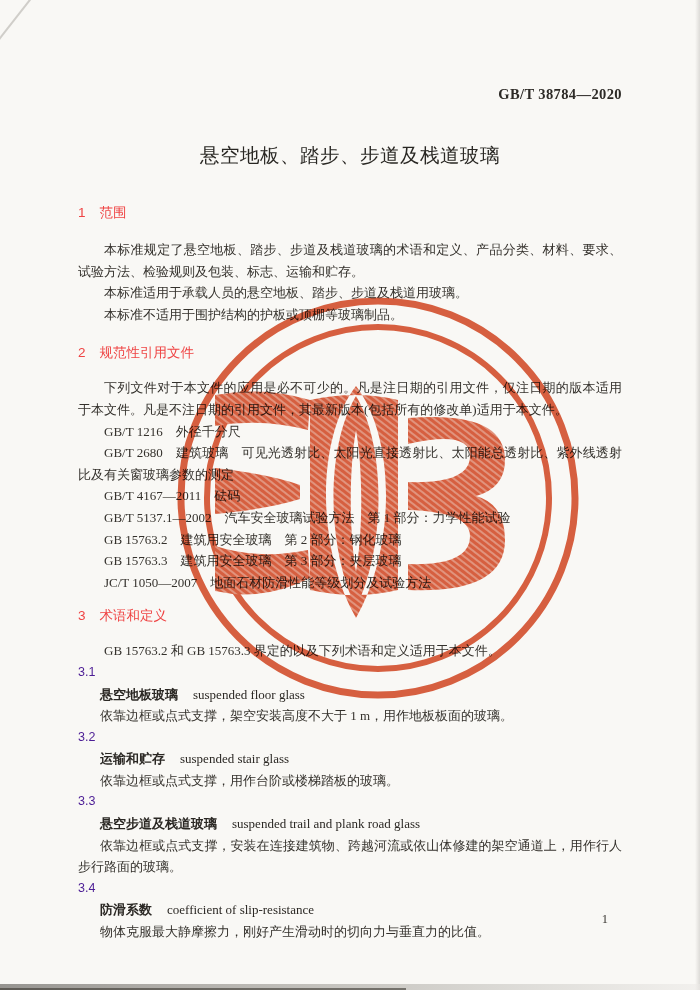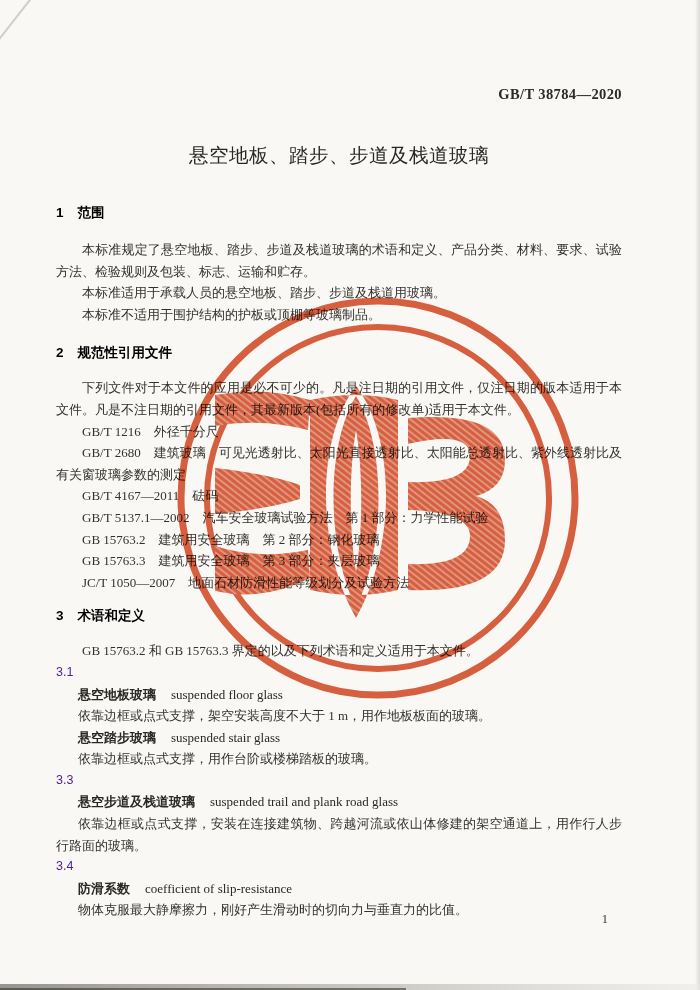--- a/index.html
+++ b/index.html
@@ -2,37 +2,37 @@
 <html lang="zh" style="--stamp-red: #d8512d;"><head>
 <meta charset="utf-8">
 <style>
   html,body { margin:0; padding:0; background:#dedcd7; }
   .page {
     position:relative; width:700px; height:990px; margin:0 auto;
     background:#f9f8f5; overflow:hidden;
     font-family:"Liberation Serif", serif;
     color:#35322d;
   }
-  .content { position:absolute; inset:0; padding:86px 78px 0 56px; box-sizing:border-box; }
+  .content { position:absolute; inset:0; padding:86px 78px 0 78px; box-sizing:border-box; }
 
   .doc-code {
     text-align:right; font-weight:bold; font-size:14.5px; letter-spacing:.4px;
     line-height:16px; color:#2d2a26;
     font-family:"Liberation Serif", serif;
   }
   .title {
     margin:38px 0 0; text-align:center;
     font-family:"Liberation Sans", sans-serif;
     font-weight:normal; font-size:19.5px; letter-spacing:.5px; line-height:30px;
     color:#292723;
   }
 
   .clause-head {
     margin:34px 0 0; font-family:"Liberation Sans", sans-serif;
-    font-weight:bold; font-size:13.5px; line-height:18px; color:#000000;
+    font-weight:normal; font-size:13.5px; line-height:18px; color:#ef4444;
   }
   .clause-head .c-num { margin-right:14px; }
   .clause-head.ch2 { margin-top:19px; }
   .clause-head.ch3 { margin-top:14px; }
 
   p.body-p {
     margin:0; font-size:13px; line-height:21.6px; text-align:justify;
     color:#34312c;
   }
   p.ind { text-indent:2em;font-family:Liberation Serif, serif; }
@@ -126,21 +126,22 @@
     <div class="par-group tight">
       <p class="body-p ind">GB 15763.2 和 GB 15763.3 界定的以及下列术语和定义适用于本文件。</p>
 
       <div class="term">
         <p class="term-num">3.1</p>
         <p class="term-title"><span class="zh">悬空地板玻璃</span><span class="en">suspended floor glass</span></p>
         <p class="body-p term-def">依靠边框或点式支撑，架空安装高度不大于 1 m，用作地板板面的玻璃。</p>
       </div>
 
       <div class="term">
-        <p class="term-title"><span class="zh">悬空踏步玻璃</span><span class="en">suspended stair glass</span></p>
+        <p class="term-num">3.2</p>
+        <p class="term-title"><span class="zh">运输和贮存</span><span class="en">suspended stair glass</span></p>
         <p class="body-p term-def">依靠边框或点式支撑，用作台阶或楼梯踏板的玻璃。</p>
       </div>
 
       <div class="term">
         <p class="term-num">3.3</p>
         <p class="term-title"><span class="zh">悬空步道及栈道玻璃</span><span class="en">suspended trail and plank road glass</span></p>
         <p class="body-p term-def">依靠边框或点式支撑，安装在连接建筑物、跨越河流或依山体修建的架空通道上，用作行人步行路面的玻璃。</p>
       </div>
 
       <div class="term">

